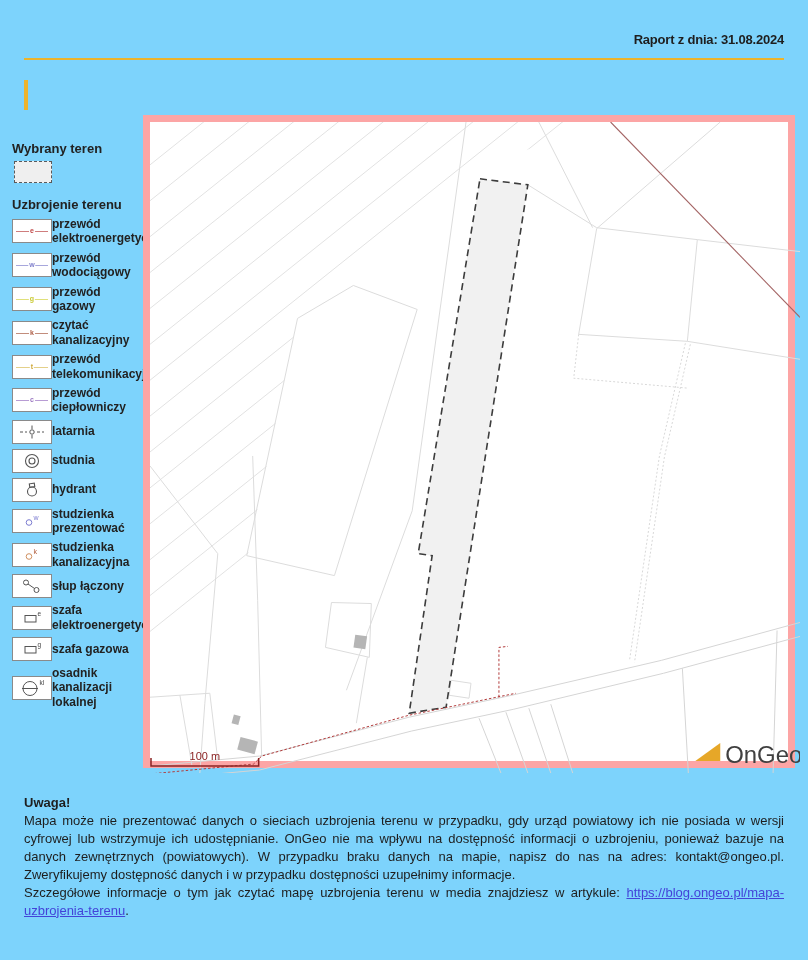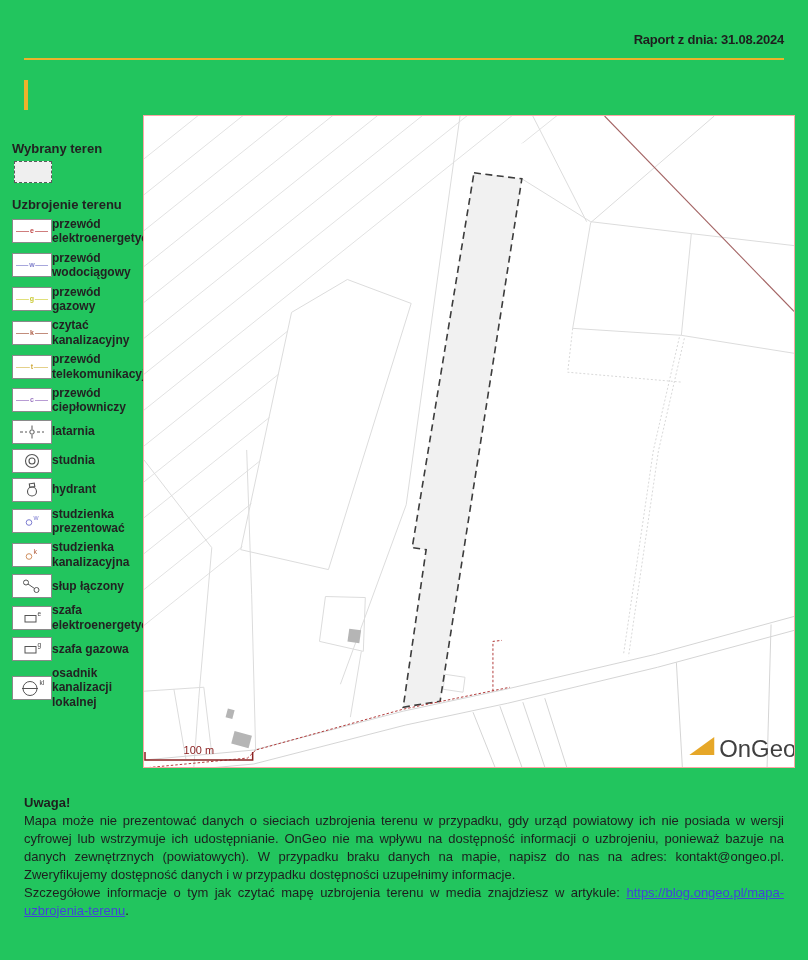--- a/index.html
+++ b/index.html
@@ -1,38 +1,38 @@
 <!DOCTYPE html>
 <html><head>
 <meta charset="utf-8">
 <style>
   html,body{margin:0;padding:0;background:#fff;}
   .page{
-    position:relative;width:808px;height:960px;background:#22c55e;
+    position:relative;width:808px;height:960px;background:#7dd3fc;
     font-family:"Liberation Sans",sans-serif;color:#222;overflow:hidden;
   }
   
   .report-date{position:absolute;top:32px;right:24px;font-size:13px;font-weight:bold;color:#1e1e1e;letter-spacing:-0.2px;}
   .header-rule{position:absolute;top:58px;left:24px;width:760px;border-top:2px solid #ecb32b;}
   .section-bar{position:absolute;top:80px;left:24px;width:4px;height:30px;background:#ecb32b;}
   .page-title{position:absolute;top:87px;left:40px;font-size:15.5px;font-weight:bold;color:#1b1b1b;letter-spacing:-0.2px;}
 
   
   .legend{position:absolute;left:12px;top:141px;width:128px;}
   .legend-head{font-size:13px;font-weight:bold;color:#222;margin-bottom:5px;}
   .sel-swatch{width:36px;height:20px;border:1.5px dashed #5a5a5a;background:#efefef;margin:2px 0 14px 2px;}
   .lrow{display:flex;align-items:center;margin-bottom:5px;}
   .sym{position:relative;flex:0 0 40px;width:40px;height:24px;border:1px solid #8a8a8a;background:#fff;box-sizing:border-box;}
   .sline{position:absolute;left:3px;right:3px;top:50%;height:1px;}
   .slet{position:absolute;left:50%;top:50%;transform:translate(-50%,-56%);font-size:7px;line-height:1;background:#fff;padding:0 1px;font-weight:bold;}
   .llab{font-size:12px;line-height:1.2;color:#222;width:78px;font-weight:bold;}
   .sym svg{display:block;width:38px;height:22px;}
 
   
-  .map{position:absolute;left:143px;top:115px;width:652px;height:653px;border:1px solid #fca5a5;box-sizing:border-box;background:#fff;}
+  .map{position:absolute;left:143px;top:115px;width:652px;height:653px;border:7px solid #fca5a5;box-sizing:border-box;background:#fff;}
   .map svg{display:block;}
 
   
   .footer{position:absolute;left:24px;top:794px;width:760px;font-size:13px;line-height:1.38;color:#1e1e1e;text-align:justify;}
   .footer .warn{font-weight:bold;}
   .footer a{color:#4343d8;text-decoration:underline;overflow-wrap:anywhere;}
 </style>
 </head>
 <body>
 

